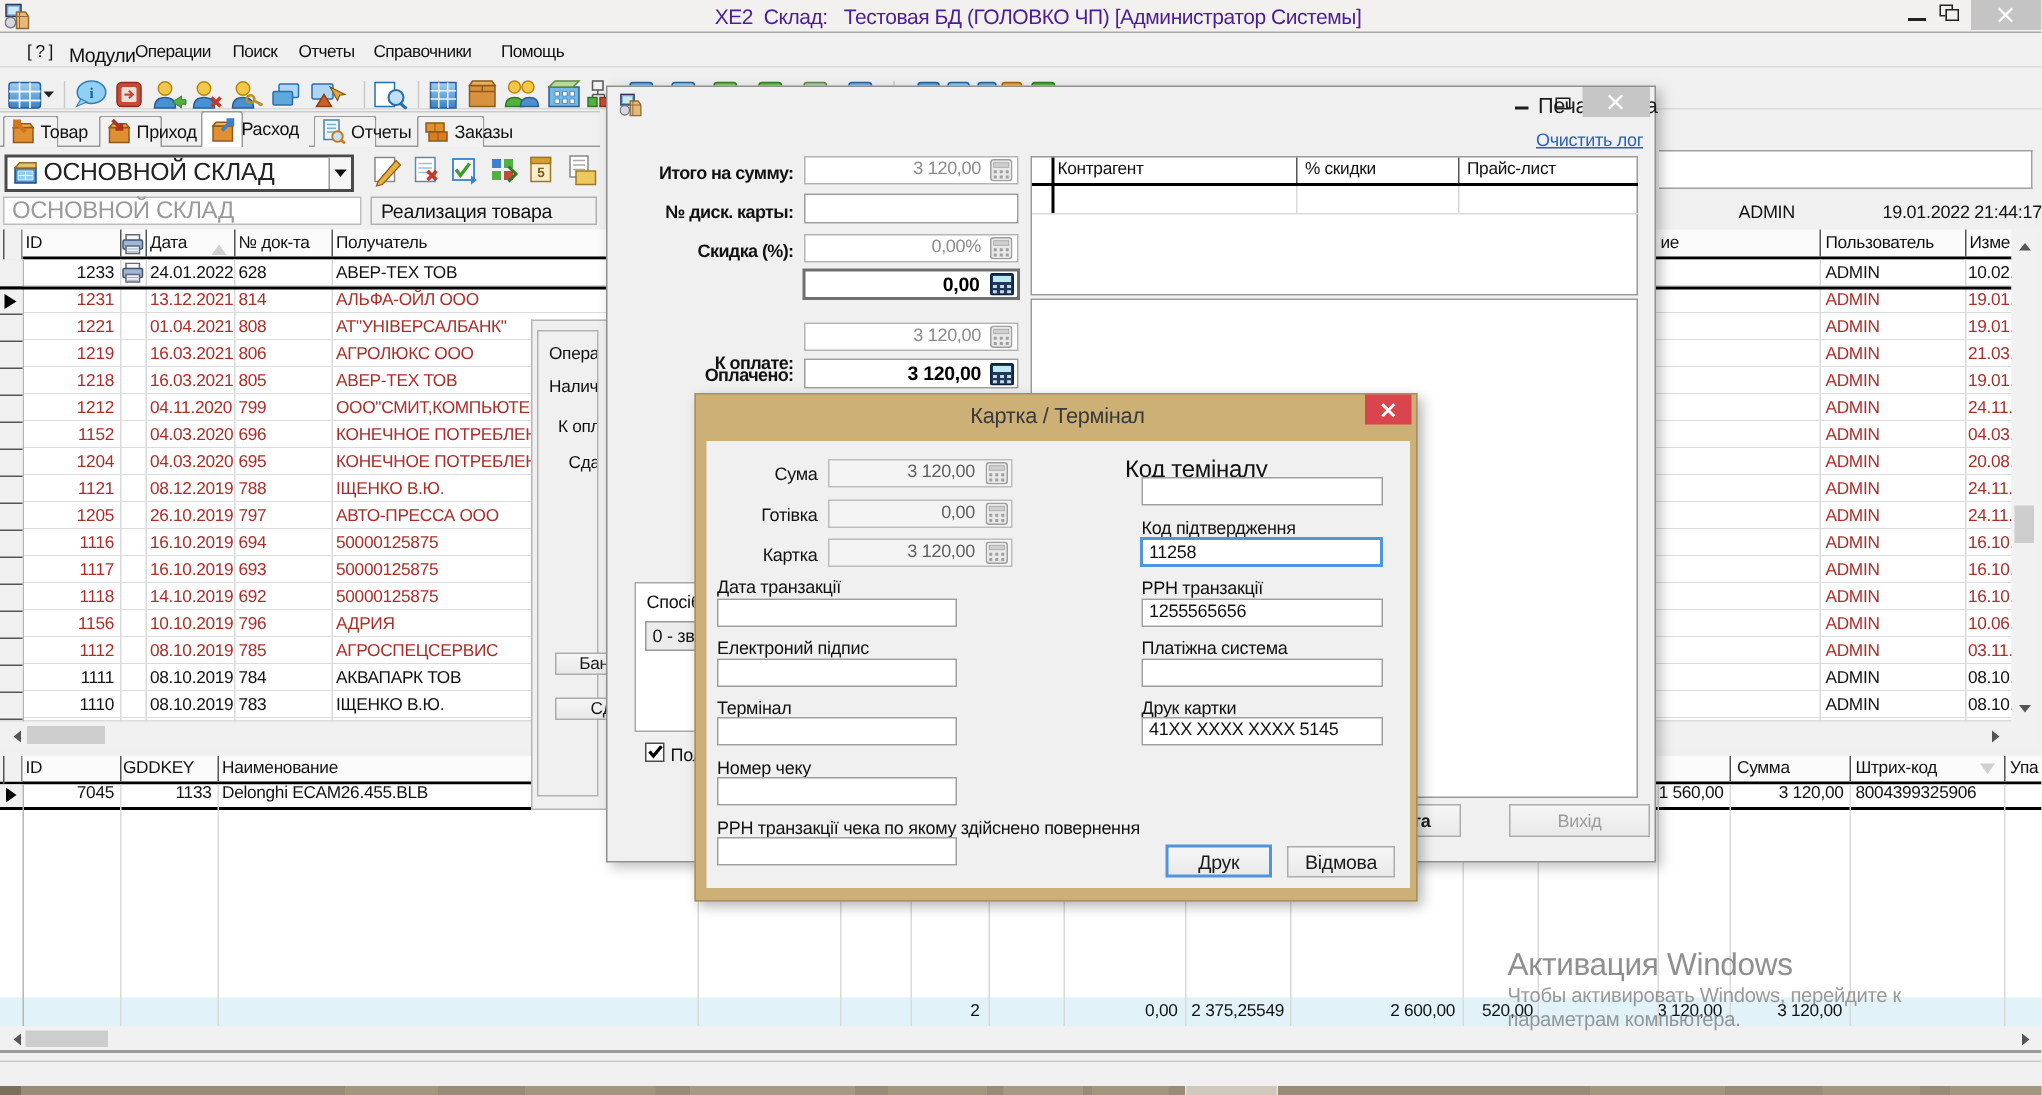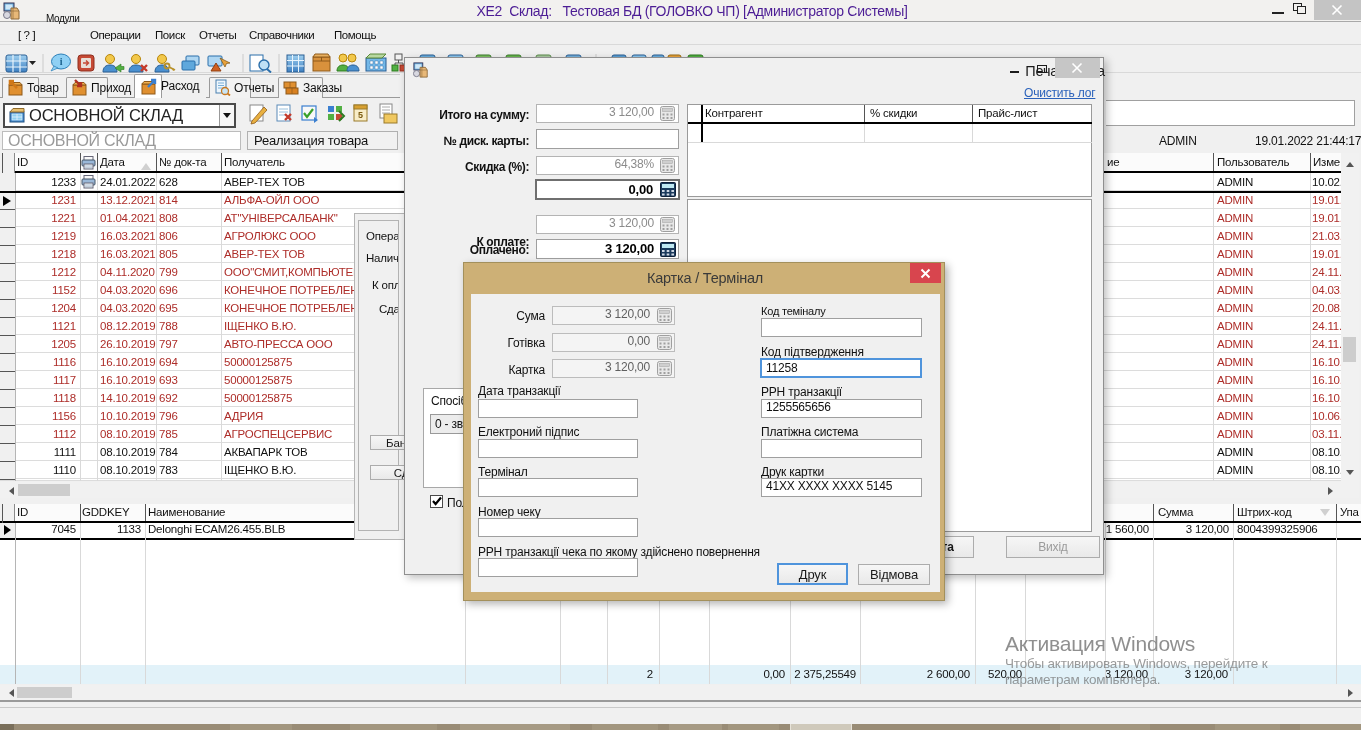--- a/index.html
+++ b/index.html
@@ -42,21 +42,21 @@
 <div class="a" style="left:1293px;top:3px;width:9px;height:8px;border:1.5px solid #222"></div>
 <div class="a" style="left:1297px;top:6px;width:9px;height:8px;border:1.5px solid #222;background:#f2f1ef"></div>
 <div class="a" style="left:1314px;top:0;width:47px;height:20px;background:#c4c4c4">
     <svg width="12" height="12" viewBox="0 0 12 12" style="position:absolute;left:17px;top:4px">
       <path d="M1.5 1.5L10.5 10.5M10.5 1.5L1.5 10.5" stroke="#ffffff" stroke-width="1.6"></path>
     </svg>
   </div>
 
 <div class="a" style="left:0;top:23px;width:1361px;height:22px;background:#f0f0f0;border-bottom:1px solid #d9d9d9"></div>
 <div class="a nw" style="left:18px;top:29px;font-size:11.5px;letter-spacing:-0.4px">[ ? ]</div>
-<div class="a nw" style="left:46px;top:13px;font-size:10px;letter-spacing:-0.4px">Модули</div>
+<div class="a nw" style="left:46px;top:29px;font-size:13px;letter-spacing:-0.4px">Модули</div>
 <div class="a nw" style="left:90px;top:29px;font-size:11.5px;letter-spacing:-0.4px">Операции</div>
 <div class="a nw" style="left:155px;top:29px;font-size:11.5px;letter-spacing:-0.4px">Поиск</div>
 <div class="a nw" style="left:199px;top:29px;font-size:11.5px;letter-spacing:-0.4px">Отчеты</div>
 <div class="a nw" style="left:249px;top:29px;font-size:11.5px;letter-spacing:-0.4px">Справочники</div>
 <div class="a nw" style="left:334px;top:29px;font-size:11.5px;letter-spacing:-0.4px">Помощь</div>
 
 <div class="a" style="left:0;top:46px;width:1361px;height:27px;background:#f0f0f0;border-bottom:1px solid #d9d9d9"></div>
 <div id="toolbar" class="a" style="left:0;top:46px;width:1361px;height:27px">
 <svg width="760" height="27" viewBox="0 0 760 27">
  <defs>
@@ -572,21 +572,21 @@
       <g fill="#9f9f9f">
         <rect x="2.5" y="7.5" width="2" height="2"></rect>
         <rect x="6.5" y="7.5" width="2" height="2"></rect>
         <rect x="10.5" y="7.5" width="2" height="2"></rect>
         <rect x="2.5" y="11" width="2" height="2"></rect>
         <rect x="6.5" y="11" width="2" height="2"></rect>
         <rect x="10.5" y="11" width="2" height="2"></rect>
       </g>
     </svg>
  <div class="fld" style="left:131px;top:71px;width:143px;height:20px;border-color:#9f9f9f"></div>
- <div class="fld" style="left:131px;top:98px;width:143px;height:19px;border-color:#b4b4b4;color:#8b8b8b;text-align:right;padding-right:24px">64,38%</div>
+ <div class="fld" style="left:131px;top:98px;width:143px;height:19px;border-color:#b4b4b4;color:#8b8b8b;text-align:right;padding-right:24px">0,00%</div>
  <svg class="a" style="left:255px;top:100px" width="15" height="15" viewBox="0 0 15 15">
       <rect x="0.5" y="0.5" width="14" height="14" rx="2" fill="#e8e8e8" stroke="#9f9f9f"></rect>
       <rect x="2.5" y="2.5" width="10" height="3" fill="#cfcfcf" stroke="#9f9f9f" stroke-width=".5"></rect>
       <g fill="#9f9f9f">
         <rect x="2.5" y="7.5" width="2" height="2"></rect>
         <rect x="6.5" y="7.5" width="2" height="2"></rect>
         <rect x="10.5" y="7.5" width="2" height="2"></rect>
         <rect x="2.5" y="11" width="2" height="2"></rect>
         <rect x="6.5" y="11" width="2" height="2"></rect>
         <rect x="10.5" y="11" width="2" height="2"></rect>
@@ -718,21 +718,21 @@
  <div class="fld" style="left:14px;top:136px;width:160px;height:19px;border-color:#9f9f9f"></div>
  <div class="flbl" style="left:14px;top:162px;font-size:12px">Електроний підпис</div>
  <div class="fld" style="left:14px;top:176px;width:160px;height:19px;border-color:#9f9f9f"></div>
  <div class="flbl" style="left:14px;top:202px;font-size:12px">Термінал</div>
  <div class="fld" style="left:14px;top:215px;width:160px;height:19px;border-color:#9f9f9f"></div>
  <div class="flbl" style="left:14px;top:242px;font-size:12px">Номер чеку</div>
  <div class="fld" style="left:14px;top:255px;width:160px;height:19px;border-color:#9f9f9f"></div>
  <div class="flbl" style="left:14px;top:282px;font-size:12px">РРН транзакції чека по якому здійснено повернення</div>
  <div class="fld" style="left:14px;top:295px;width:160px;height:19px;border-color:#9f9f9f"></div>
 
- <div class="flbl" style="left:297px;top:42px;font-size:11px">Код теміналу</div>
+ <div class="flbl" style="left:286px;top:42px;font-size:16px">Код теміналу</div>
  <div class="fld" style="left:297px;top:55px;width:161px;height:19px;border-color:#9f9f9f"></div>
  <div class="flbl" style="left:297px;top:82px;font-size:12px">Код підтвердження</div>
  <div class="fld" style="left:296px;top:95px;width:162px;height:20px;border:2px solid #4f94dc;padding-left:4px;font-size:12px;line-height:16px">11258</div>
  <div class="flbl" style="left:297px;top:122px;font-size:12px">РРН транзакції</div>
  <div class="fld" style="left:297px;top:136px;width:161px;height:19px;border-color:#9f9f9f;padding-left:4px;font-size:12px">1255565656</div>
  <div class="flbl" style="left:297px;top:162px;font-size:12px">Платіжна система</div>
  <div class="fld" style="left:297px;top:176px;width:161px;height:19px;border-color:#9f9f9f"></div>
  <div class="flbl" style="left:297px;top:202px;font-size:12px">Друк картки</div>
  <div class="fld" style="left:297px;top:215px;width:161px;height:19px;border-color:#9f9f9f;padding-left:4px;font-size:12px">41XX XXXX XXXX 5145</div>
 

